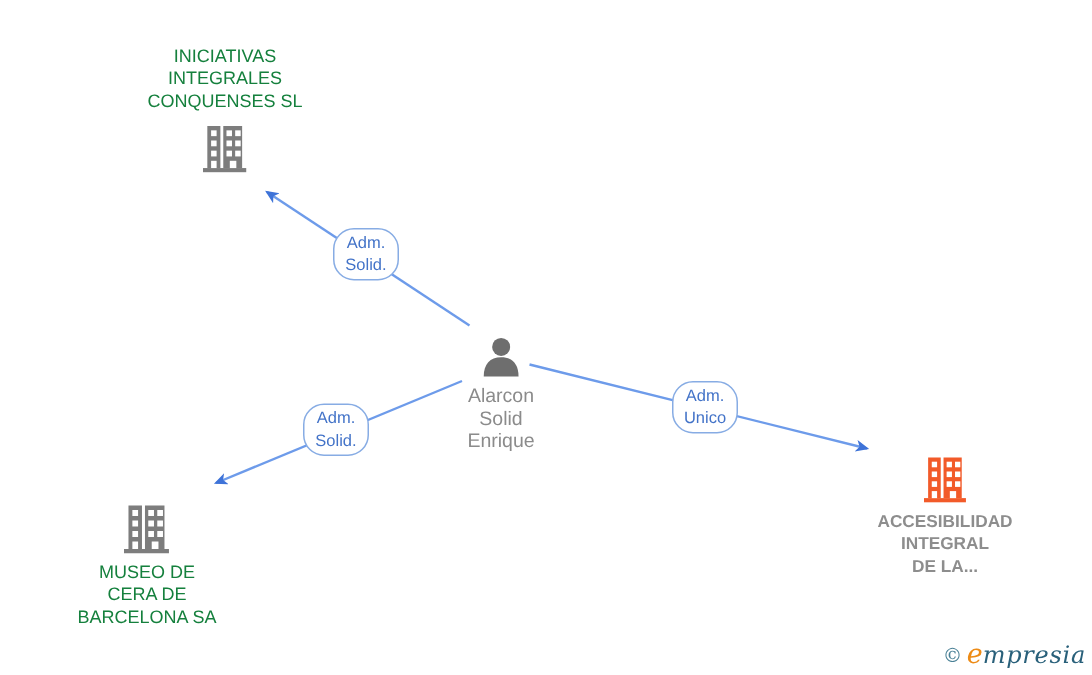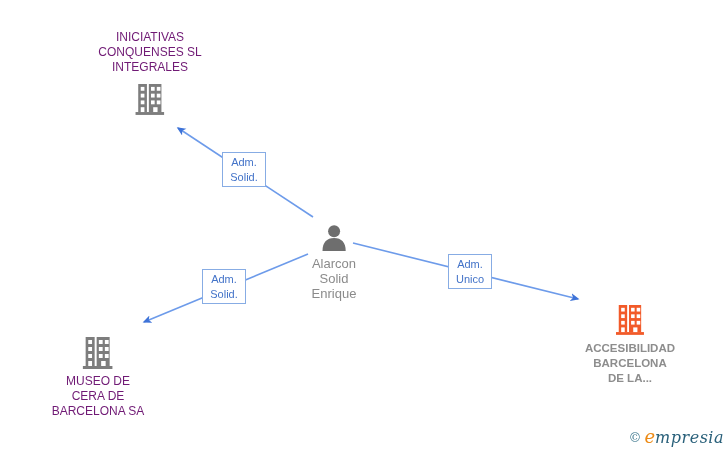--- a/index.html
+++ b/index.html
@@ -6,34 +6,34 @@
   html,body{margin:0;padding:0;}
   body{
     width:728px;height:450px;background:#ffffff;overflow:hidden;position:relative;
     font-family:"Liberation Sans", sans-serif;
   }
   .canvas{position:absolute;inset:0;width:728px;height:450px;}
   svg.edge-layer{position:absolute;left:0;top:0;width:728px;height:450px;pointer-events:none;}
 
   .node{position:absolute;display:flex;flex-direction:column;align-items:center;transform:translateX(-50%);}
   .company-name{
-    color:#701a75;font-size:12px;line-height:15px;text-align:center;white-space:nowrap;
+    color:#15803d;font-size:12px;line-height:15px;text-align:center;white-space:nowrap;
   }
   .company-name.bold{font-weight:bold;color:#8d8d8d;font-size:11.5px;}
   .node .icon-wrap{display:block;line-height:0;}
   .gap-below{margin-bottom:7px;}
   .gap-above{margin-top:5px;}
   .building-gray{color:#7d7d7d;}
   .building-orange{color:#f25a29;}
   .person-name{
     color:#8b8b8b;font-size:13px;line-height:15px;text-align:center;white-space:nowrap;margin-top:4px;
   }
   .edge-label{
     position:absolute;width:44px;height:35px;background:#ffffff;
-    border:1.5px solid #87ace4;border-radius:0;box-sizing:border-box;
+    border:1.5px solid #87ace4;border-radius:14px;box-sizing:border-box;
     color:#4373c8;font-size:11px;line-height:15px;text-align:center;
     display:flex;flex-direction:column;justify-content:center;
     cursor:pointer;
   }
   .watermark{
     position:absolute;right:4px;bottom:3px;white-space:nowrap;
     font-family:"DejaVu Serif", serif;font-style:italic;margin-left:20px;
   }
   .watermark .copy{color:#4a8196;font-size:13px;font-style:normal;vertical-align:1px;margin-right:3px;}
   .watermark .brand-e{color:#ed8b16;font-size:18px;}
@@ -51,22 +51,22 @@
       </marker>
     </defs>
     <line x1="313" y1="217" x2="178" y2="128" stroke="#6d9bea" stroke-width="1.6" marker-end="url(#arrow)"></line>
     <line x1="308" y1="254" x2="144" y2="322" stroke="#6d9bea" stroke-width="1.6" marker-end="url(#arrow)"></line>
     <line x1="353" y1="243" x2="578" y2="299" stroke="#6d9bea" stroke-width="1.6" marker-end="url(#arrow)"></line>
   </svg>
 
   <div class="node" style="left:150px;top:30px;">
     <div class="company-name gap-below">
       <div>INICIATIVAS</div>
+      <div>INTEGRALES</div>
       <div>CONQUENSES SL</div>
-      <div>INTEGRALES</div>
     </div>
     <span class="icon-wrap building-gray">
       <svg width="29" height="33" viewBox="0 0 30 34">
         <g fill="currentColor">
           <rect x="3" y="2" width="9" height="29"></rect>
           <rect x="14" y="2" width="13" height="29"></rect>
           <rect x="0" y="31" width="30" height="3"></rect>
         </g>
         <g fill="#ffffff">
           <rect x="5.6" y="5" width="3.8" height="4"></rect>
@@ -149,21 +149,21 @@
           <rect x="16.2" y="12" width="3.8" height="4"></rect>
           <rect x="22.2" y="12" width="3.8" height="4"></rect>
           <rect x="16.2" y="19" width="3.8" height="4"></rect>
           <rect x="22.2" y="19" width="3.8" height="4"></rect>
           <rect x="18.5" y="26" width="4.5" height="5"></rect>
         </g>
       </svg>
     </span>
     <div class="company-name bold gap-above">
       <div>ACCESIBILIDAD</div>
-      <div>BARCELONA</div>
+      <div>INTEGRAL</div>
       <div>DE LA...</div>
     </div>
   </div>
 
   <div class="edge-label" style="left:222px;top:152px;">
     <div>Adm.</div>
     <div>Solid.</div>
   </div>
   <div class="edge-label" style="left:202px;top:269px;">
     <div>Adm.</div>

